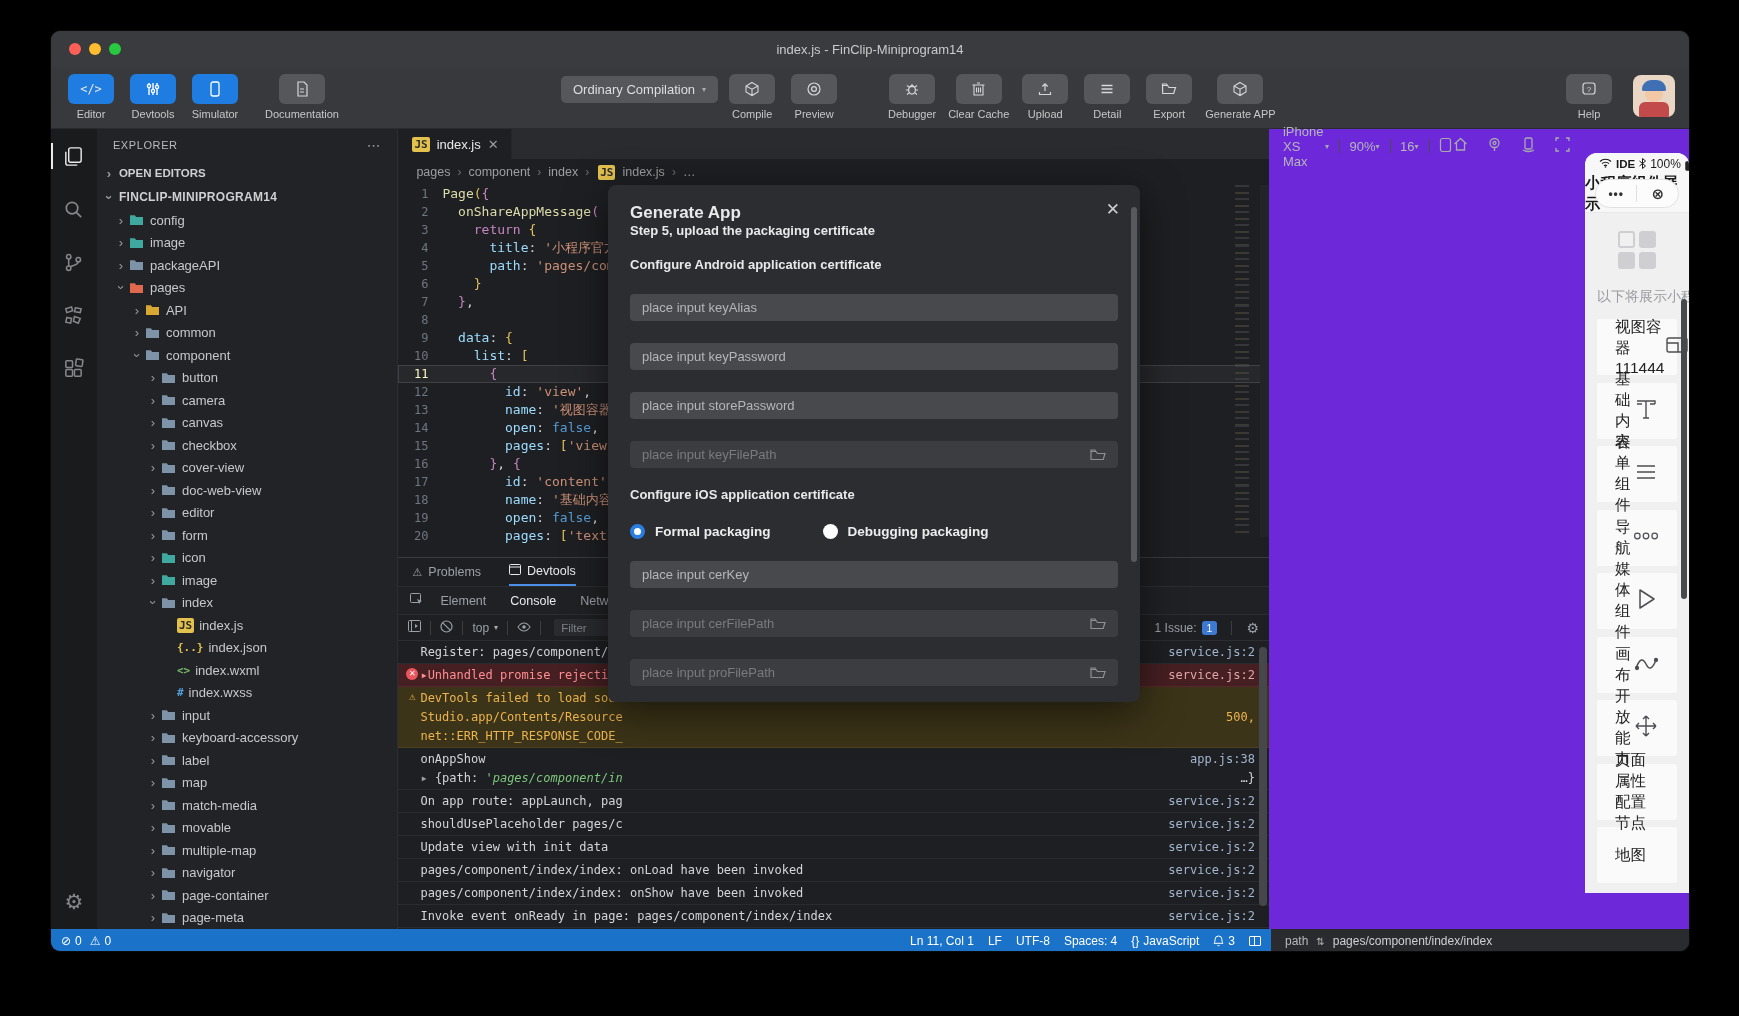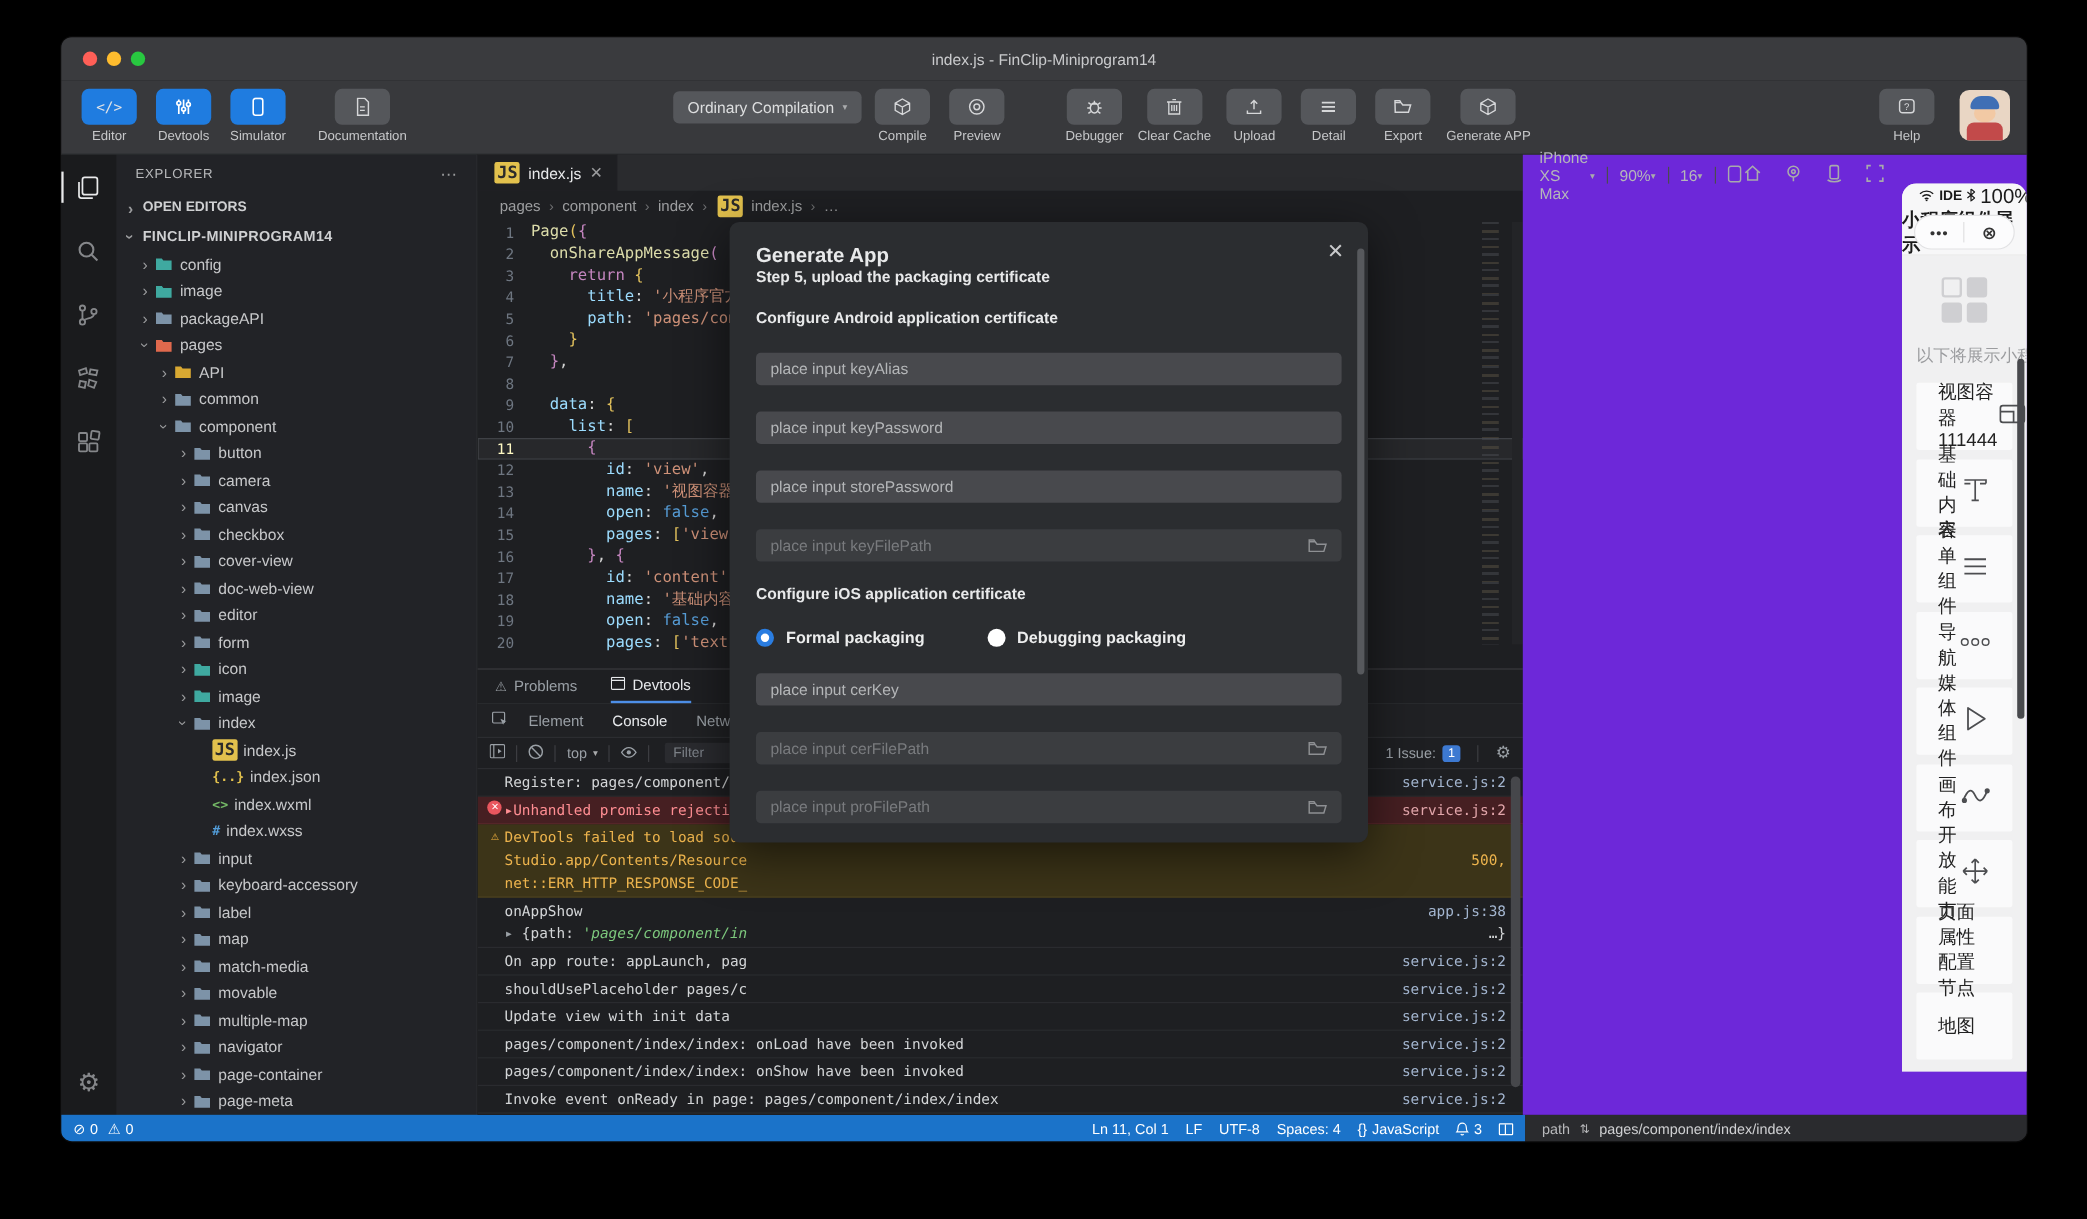--- a/index.html
+++ b/index.html
@@ -40,21 +40,21 @@
   .exp-dots{margin-left:auto;color:#9a9b9d;font-size:14px}
   .sect{height:24px;display:flex;align-items:center;color:#cfd0d2;font-weight:bold;font-size:11.5px;padding-left:6px;gap:4px}
   .sect.root{font-size:12px;letter-spacing:.3px}
   .chev{display:inline-block;width:12px;color:#9b9c9e;font-size:13px;text-align:center;flex:none}
   .chev.exp{transform:rotate(90deg)}
   .trow{height:22.5px;display:flex;align-items:center;color:#c7c8ca;cursor:default}
   .trow .lbl{margin-left:5px;white-space:nowrap}
   .lv1{padding-left:18px}.lv2{padding-left:34px}.lv3{padding-left:50px}.lv4{padding-left:78px}
   .ficon{width:16px;height:14px;flex:none;display:inline-flex;margin-left:2px}
   .fc-teal{color:#3fa9a0}.fc-orange{color:#e0694d}.fc-yellow{color:#d8a832}.fc-steel{color:#7d93a8}
-  .fb{font-family:"DejaVu Sans Mono",monospace;font-size:14px;font-weight:bold;flex:none;margin-left:2px}
+  .fb{font-family:"DejaVu Sans Mono",monospace;font-size:11px;font-weight:bold;flex:none;margin-left:2px}
   .fb.js{background:#e2c14d;color:#2b2b2b;padding:1px 2px;border-radius:2px}
   .fb.json{color:#e2c14d;font-size:11px}
   .fb.wxml{color:#74b866;font-size:11px}
   .fb.wxss{color:#529cd8;font-size:11px;font-weight:bold}
   
   .editorcol{width:872px;display:flex;flex-direction:column;background:#1e1f22;position:relative}
   .tabbar{height:30px;background:#2a2b2e;display:flex;align-items:flex-end}
   .tab{height:30px;background:#1e1f22;display:flex;align-items:center;padding:0 12px;gap:7px;
     color:#e8e9ea;font-size:13px;border-right:1px solid #252629}
   .tab .x{color:#9a9b9d;font-size:13px}
@@ -124,21 +124,21 @@
   .mscroll{position:absolute;right:3px;top:22px;width:6px;height:355px;background:#57595d;border-radius:3px}
   
   .simpanel{width:420px;background:#6d28d9;display:flex;flex-direction:row;position:relative}
   .simtool{height:34px;display:flex;align-items:center;padding:0 14px;color:#b5b7b9;font-size:13px}
   .ssep{width:1px;height:14px;background:#4a4b4f;margin:0 10px}
   .sicons{margin-left:auto;display:flex;gap:17px;color:#a8aaac}
   .sicons svg{width:17px;height:17px}
   .phone{margin:24px auto 0;width:390px;height:740px;background:#f0f0f1;border-radius:12px 12px 0 0;
     overflow:hidden;display:flex;flex-direction:column;color:#1a1a1a}
   .pstatus{height:22px;background:#f7f7f8;display:flex;align-items:center;padding:0 14px;font-size:11.5px;font-weight:bold;gap:4px}
-  .pbat{margin-left:auto;display:flex;align-items:flex-end;gap:4px;font-weight:normal;font-size:17px}
+  .pbat{margin-left:auto;display:flex;align-items:flex-end;gap:4px;font-weight:normal;font-size:12px}
   .batt{width:21px;height:10px;border:1px solid #555;border-radius:2px;position:relative;background:#222}
   .batt::after{content:"";position:absolute;right:-3px;top:2px;width:2px;height:4px;background:#555}
   .pnav{height:38px;background:#f7f7f8;display:flex;align-items:center;justify-content:center;position:relative;
     font-size:15.5px;font-weight:bold;border-bottom:1px solid #e9e9ea}
   .capsule{position:absolute;right:10px;top:4px;width:84px;height:29px;border:1px solid #e2e2e4;border-radius:15px;
     background:#fcfcfd;display:flex;align-items:center}
   .cap-half{flex:1;text-align:center;color:#333;font-size:15px}
   .cap-div{width:1px;height:17px;background:#e0e0e2}
   .pcontent{flex:1;background:#f0f0f1;padding:0 12px;overflow:hidden}
   .plogo{width:38px;height:38px;margin:18px auto 0;display:grid;grid-template-columns:17px 17px;gap:4px}

